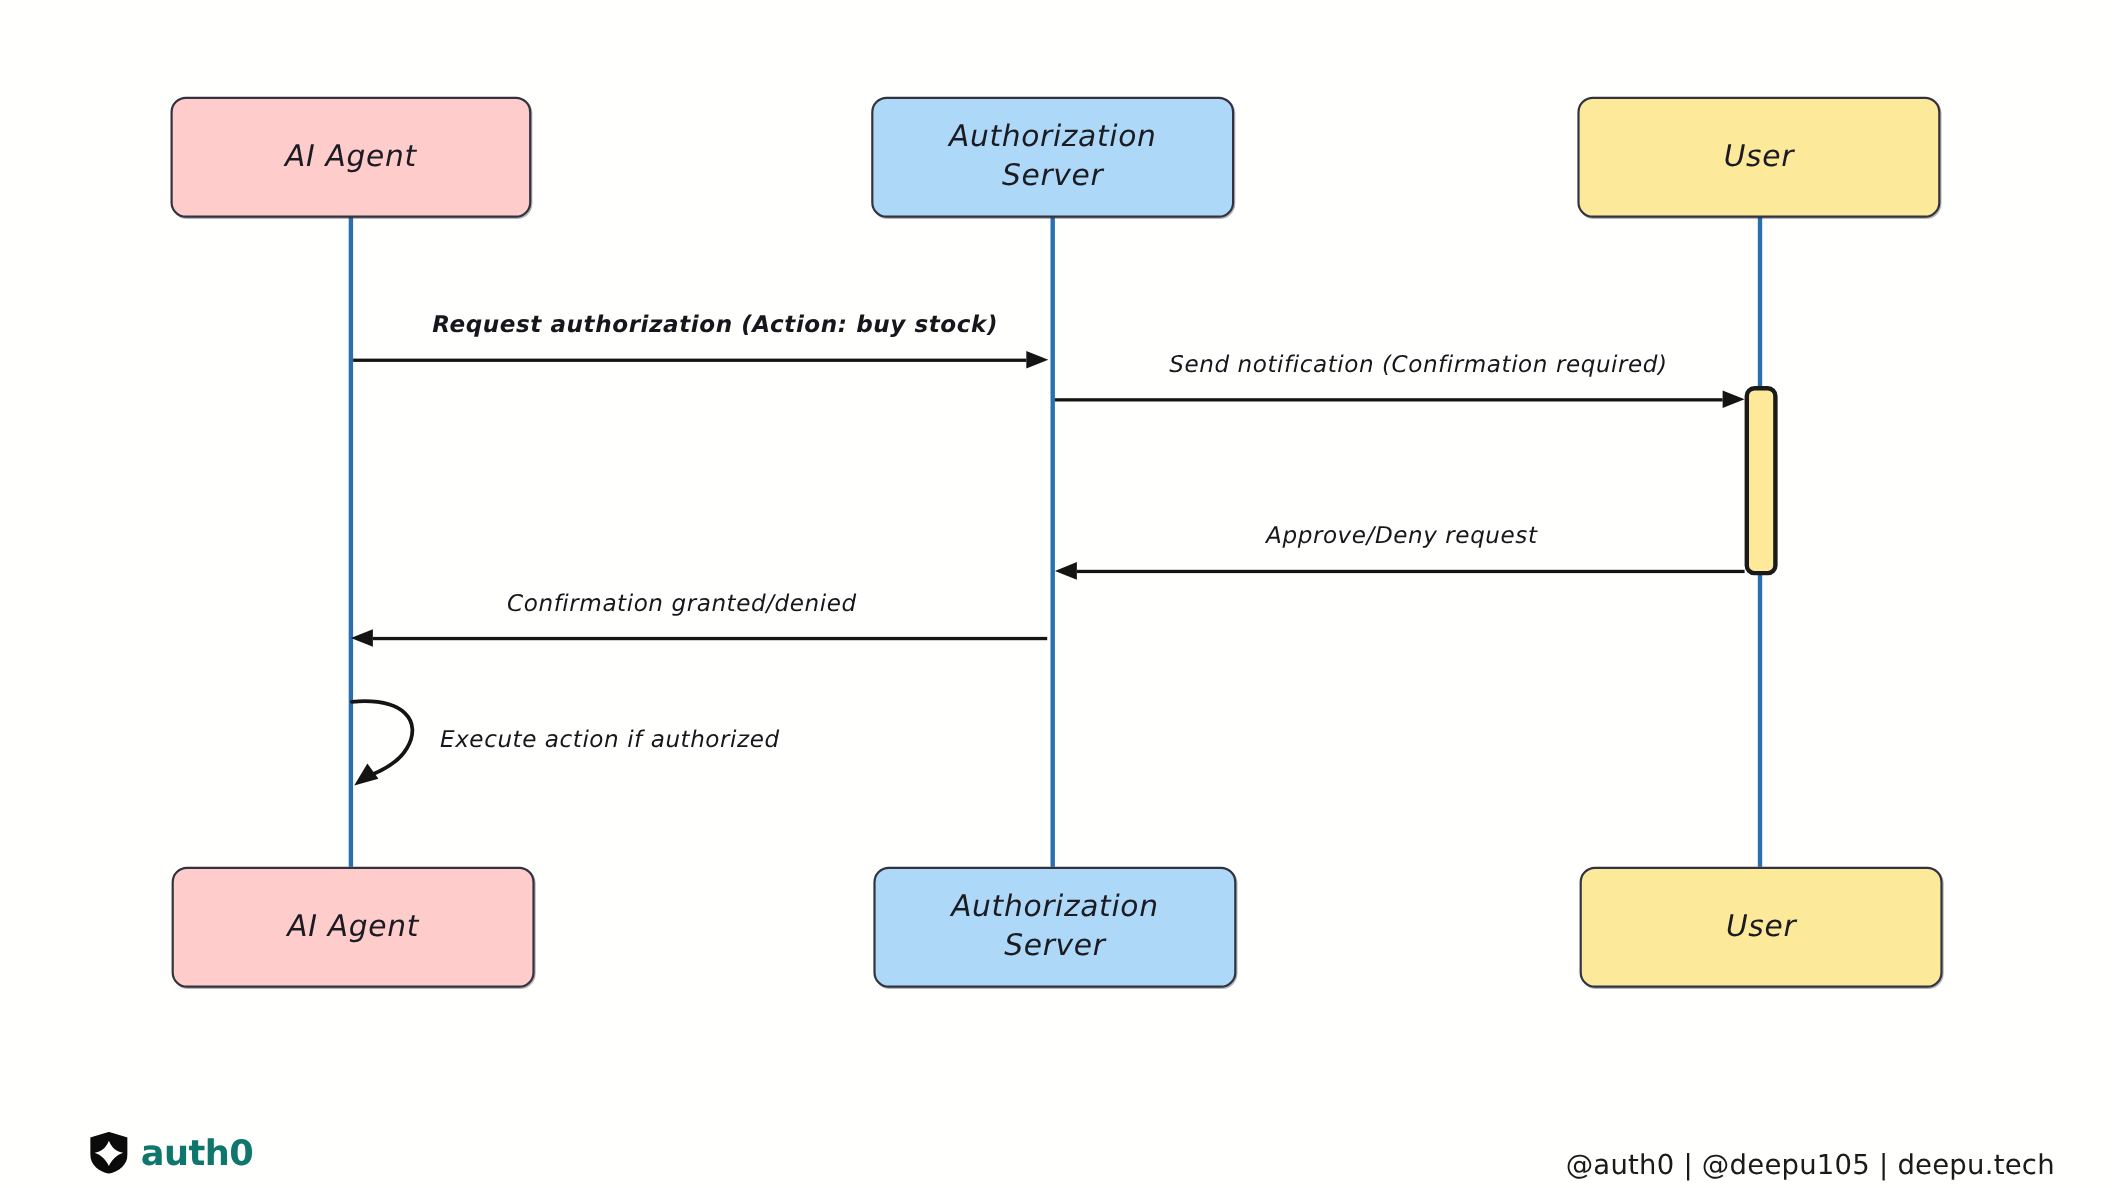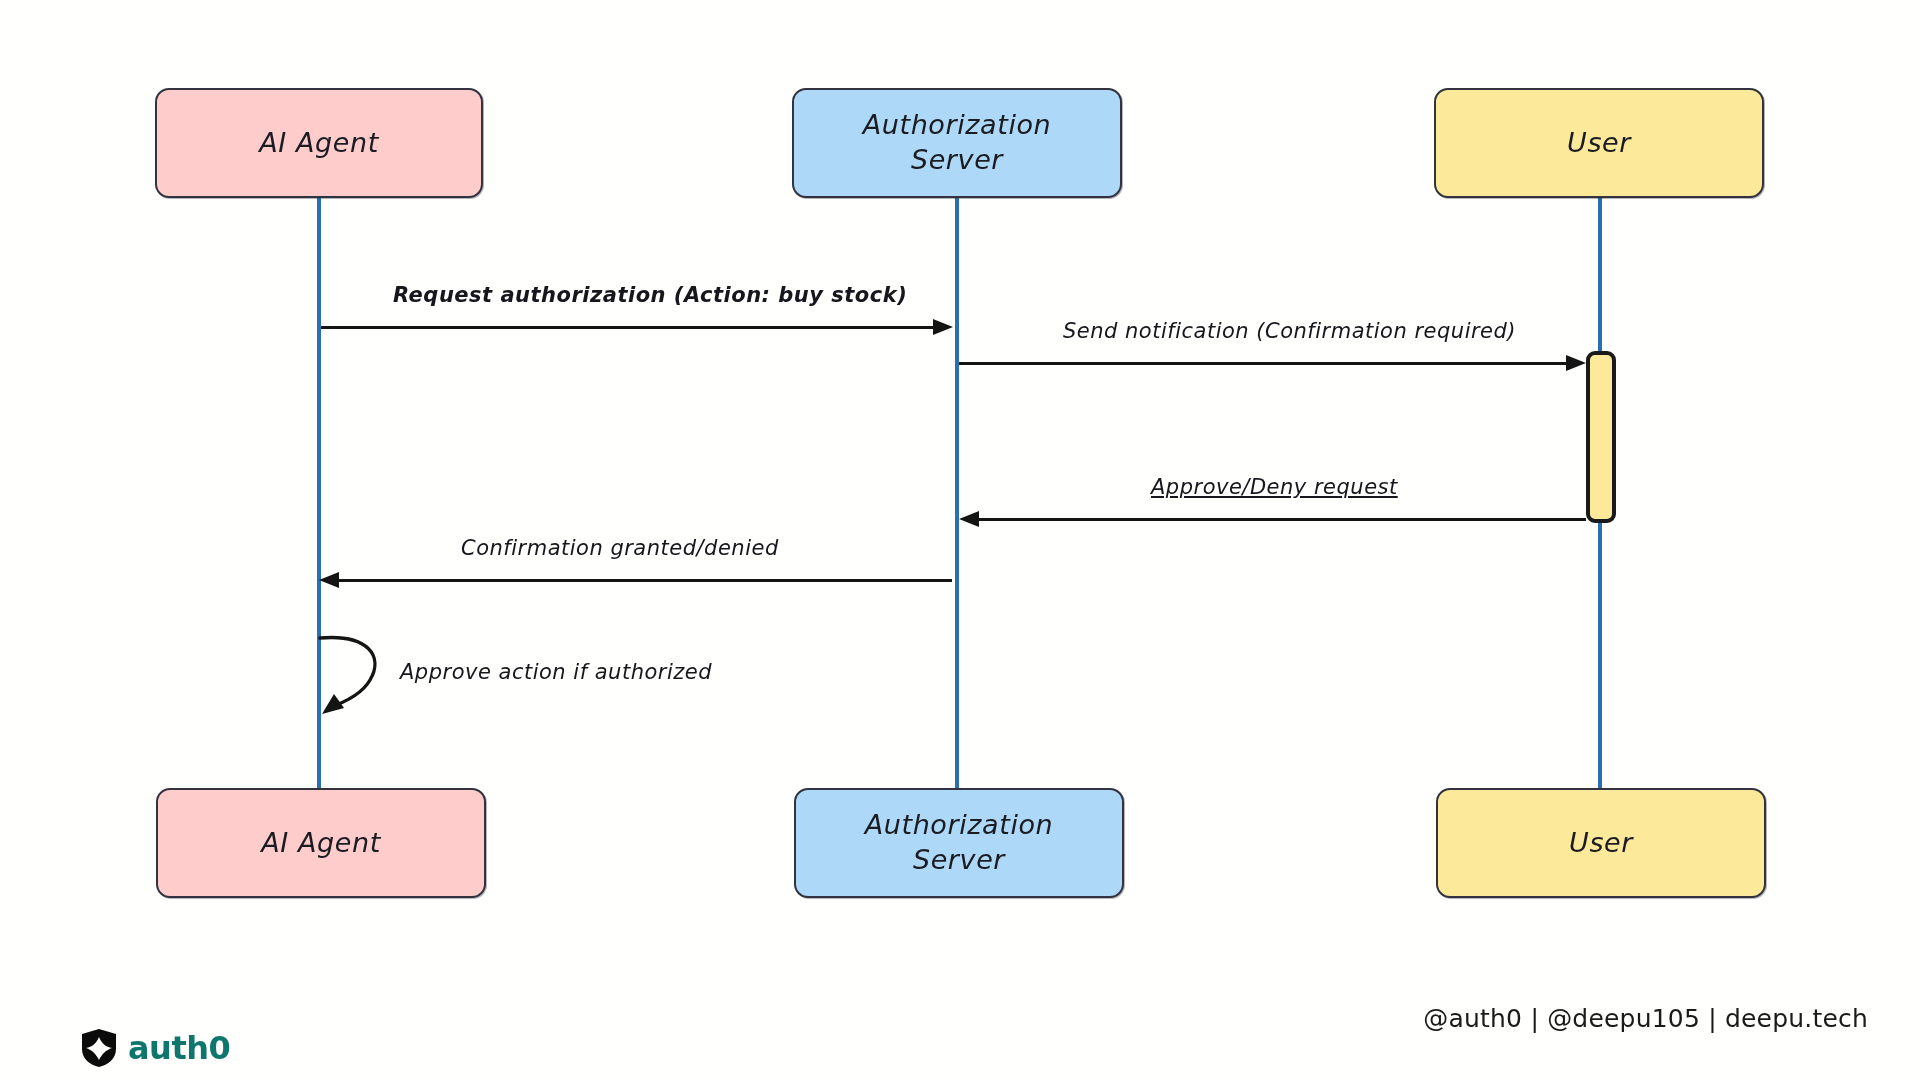--- a/index.html
+++ b/index.html
@@ -165,35 +165,35 @@
 
   <div class="message" style="left:959px; top:362px; width:628px;">
     <div class="msg-line" style="left:0; width:607px;"></div>
     <div class="arrowhead right" style="left:607px;"></div>
     <div class="msg-label" style="left:76px; top:-43px;margin-left:28px;">Send notification (Confirmation required)</div>
   </div>
 
   <div class="message" style="left:959px; top:518px; width:628px;">
     <div class="msg-line" style="left:20px; width:607px;"></div>
     <div class="arrowhead left" style="left:0;"></div>
-    <div class="msg-label" style="left:192px; top:-43px;text-decoration:underline;">Approve/Deny request</div>
+    <div class="msg-label" style="left:192px; top:-43px;">Approve/Deny request</div>
   </div>
 
   <div class="message" style="left:319px; top:579px; width:634px;">
     <div class="msg-line" style="left:20px; width:613px;"></div>
     <div class="arrowhead left" style="left:0;"></div>
     <div class="msg-label" style="left:142px; top:-43px;">Confirmation granted/denied</div>
   </div>
 
   <div class="self-message" style="left:316px; top:632px; width:460px; height:88px;">
     <svg width="120" height="88" viewBox="0 0 120 88">
       <path d="M4 6 C 52 2, 68 24, 54 48 C 46 62, 30 70, 12 76" fill="none" stroke="#141414" stroke-width="3.4" stroke-linecap="round"></path>
       <polygon points="18,62 6,82 28,76" fill="#141414"></polygon>
     </svg>
-    <div class="msg-label" style="left:84px; top:28px;">Approve action if authorized</div>
+    <div class="msg-label" style="left:84px; top:28px;">Execute action if authorized</div>
   </div>
 
   <div class="participant-box" style="left:156px; top:788px; width:330px; height:110px; background:#FFCCCC;">
     <span class="plabel">AI Agent</span>
   </div>
 
   <div class="participant-box" style="left:794px; top:788px; width:330px; height:110px; background:#ADD8F7;">
     <span class="plabel">Authorization
 Server</span>
   </div>
@@ -203,15 +203,15 @@
   </div>
 
   <div class="footer-brand" style="left:82px; top:1029px;">
     <svg width="34" height="38" viewBox="0 0 34 38">
       <path d="M17 0 L34 5 L34 20 C34 30 26 36 17 38 C8 36 0 30 0 20 L0 5 Z
                M17 8 C14 15 10 18 4 19 C10 21 14 25 17 31 C20 25 24 21 30 19 C24 18 20 15 17 8 Z" fill="#0B0B0B" fill-rule="evenodd"></path>
     </svg>
     <span class="brand-text">auth0</span>
   </div>
 
-  <div class="footer-handles" style="right:52px; top:1004px;">@auth0 | @deepu105 | deepu.tech</div>
+  <div class="footer-handles" style="right:52px; top:1044px;">@auth0 | @deepu105 | deepu.tech</div>
 
 </div>
 
 </body></html>

